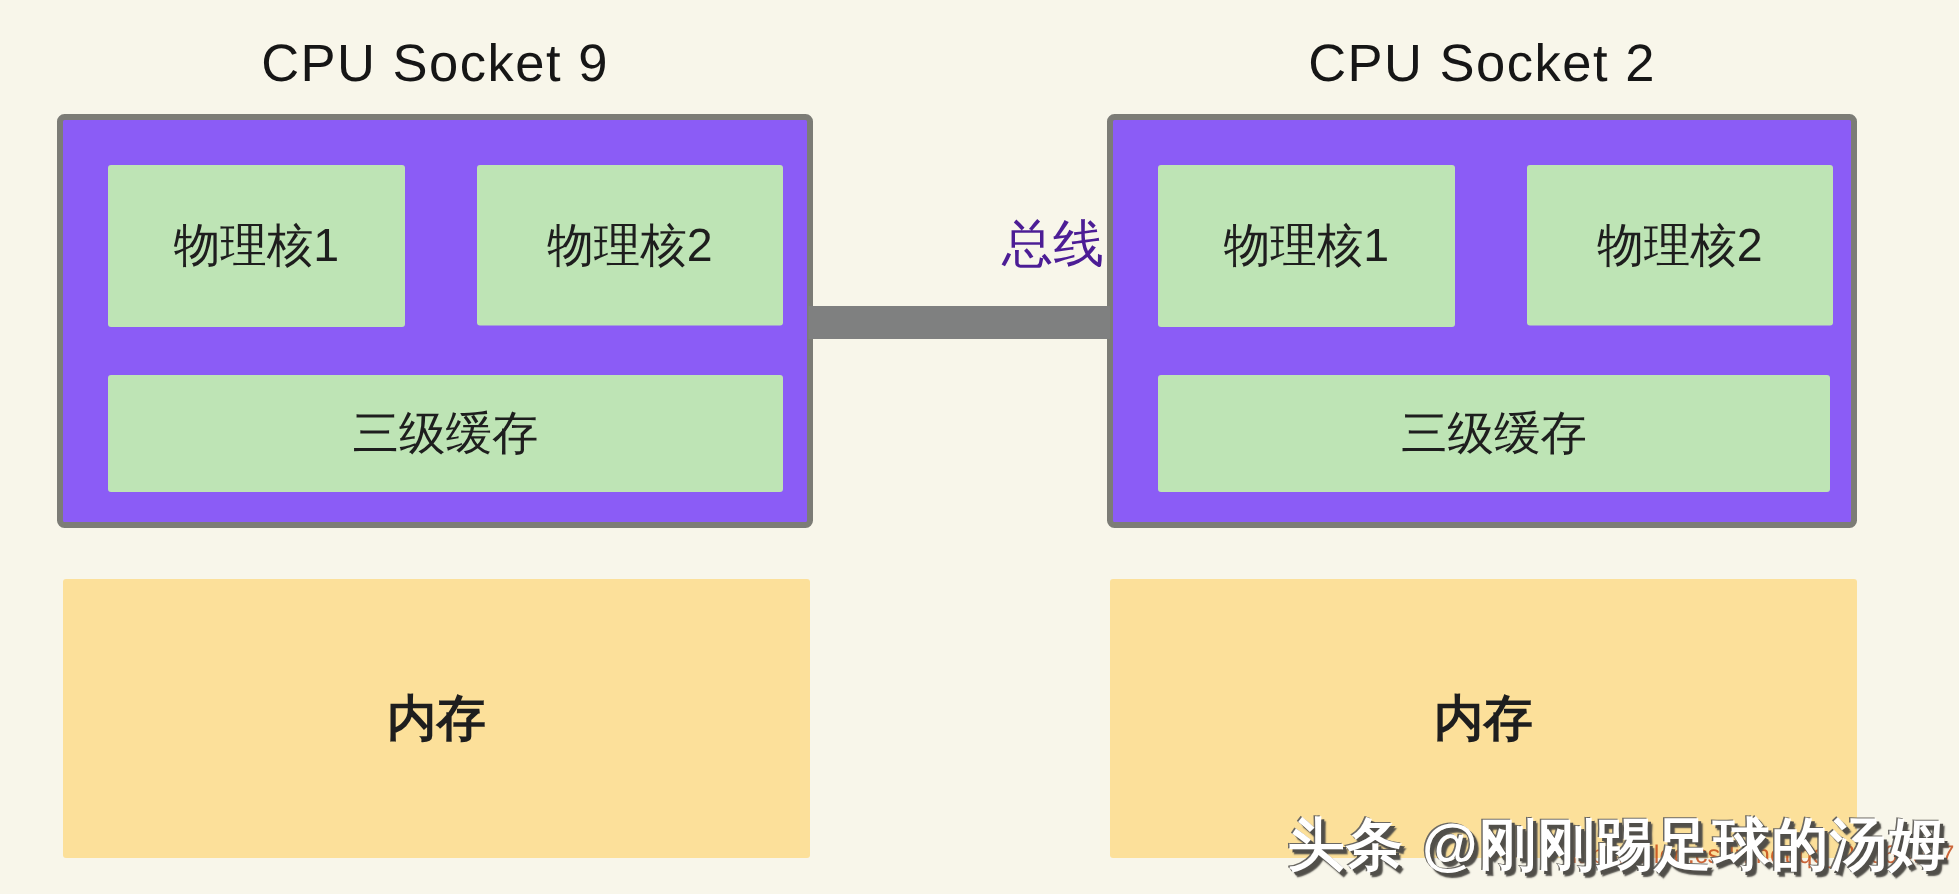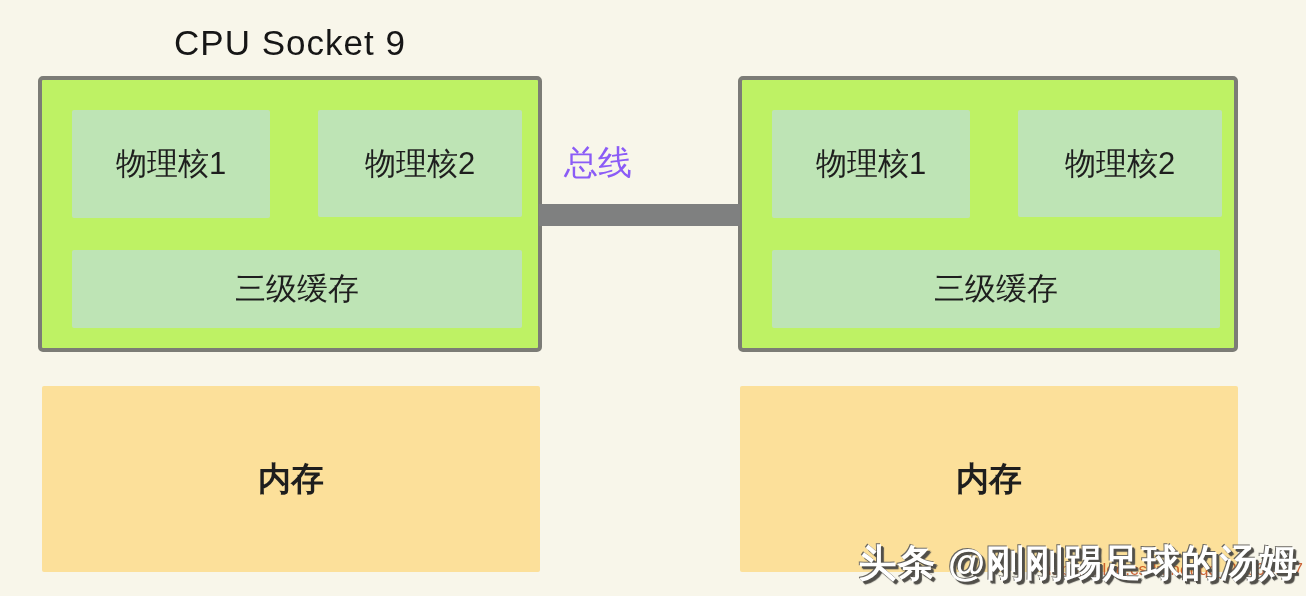--- a/index.html
+++ b/index.html
@@ -32,21 +32,21 @@
   .t2 { left: 738px; width: 500px; }
 
   
   .socket-box {
     position: absolute;
     top: 76px;
     height: 276px;
     border: 4px solid #7c7c76;
     border-radius: 5px;
     box-sizing: border-box;
-    background: #bef264;
+    background: #8b5cf6;
   }
   .s1 { left: 38px;  width: 504px; }
   .s2 { left: 738px; width: 500px; }
 
   .inner-box {
     position: absolute;
     background: #bee4b5;
     border-radius: 2px;
     display: flex;
     align-items: center;
@@ -56,26 +56,26 @@
     white-space: nowrap;
   }
   .core1 { left: 30px;  top: 30px;  width: 198px; height: 108px; }
   .core2 { left: 276px; top: 30px;  width: 204px; height: 107px; }
   .cache { left: 30px;  top: 170px; width: 450px; height: 78px; text-align: right;  }
   .s2 .cache { width: 448px; }
 
   
   .bus-label {
     position: absolute;
-    left: 564px;
+    left: 536px;
     top: 140px;
     width: 200px;
-    text-align: left;
+    text-align: right;
     font-size: 34px;
-    color: #8b5cf6;
+    color: #4c1d95;
   }
   .bus-bar {
     position: absolute;
     left: 539px;
     top: 204px;
     width: 201px;
     height: 22px;
     background: #7f8080;
   }
 
@@ -119,20 +119,21 @@
     white-space: nowrap;
     letter-spacing: 1px;
   }
 </style>
 </head>
 <body>
 
 <div class="canvas">
 
   <div class="socket-title t1">CPU Socket 9</div>
+  <div class="socket-title t2">CPU Socket 2</div>
 
   <div class="socket-box s1">
     <div class="inner-box core1">物理核1</div>
     <div class="inner-box core2">物理核2</div>
     <div class="inner-box cache">三级缓存</div>
   </div>
 
   <div class="socket-box s2">
     <div class="inner-box core1">物理核1</div>
     <div class="inner-box core2">物理核2</div>

